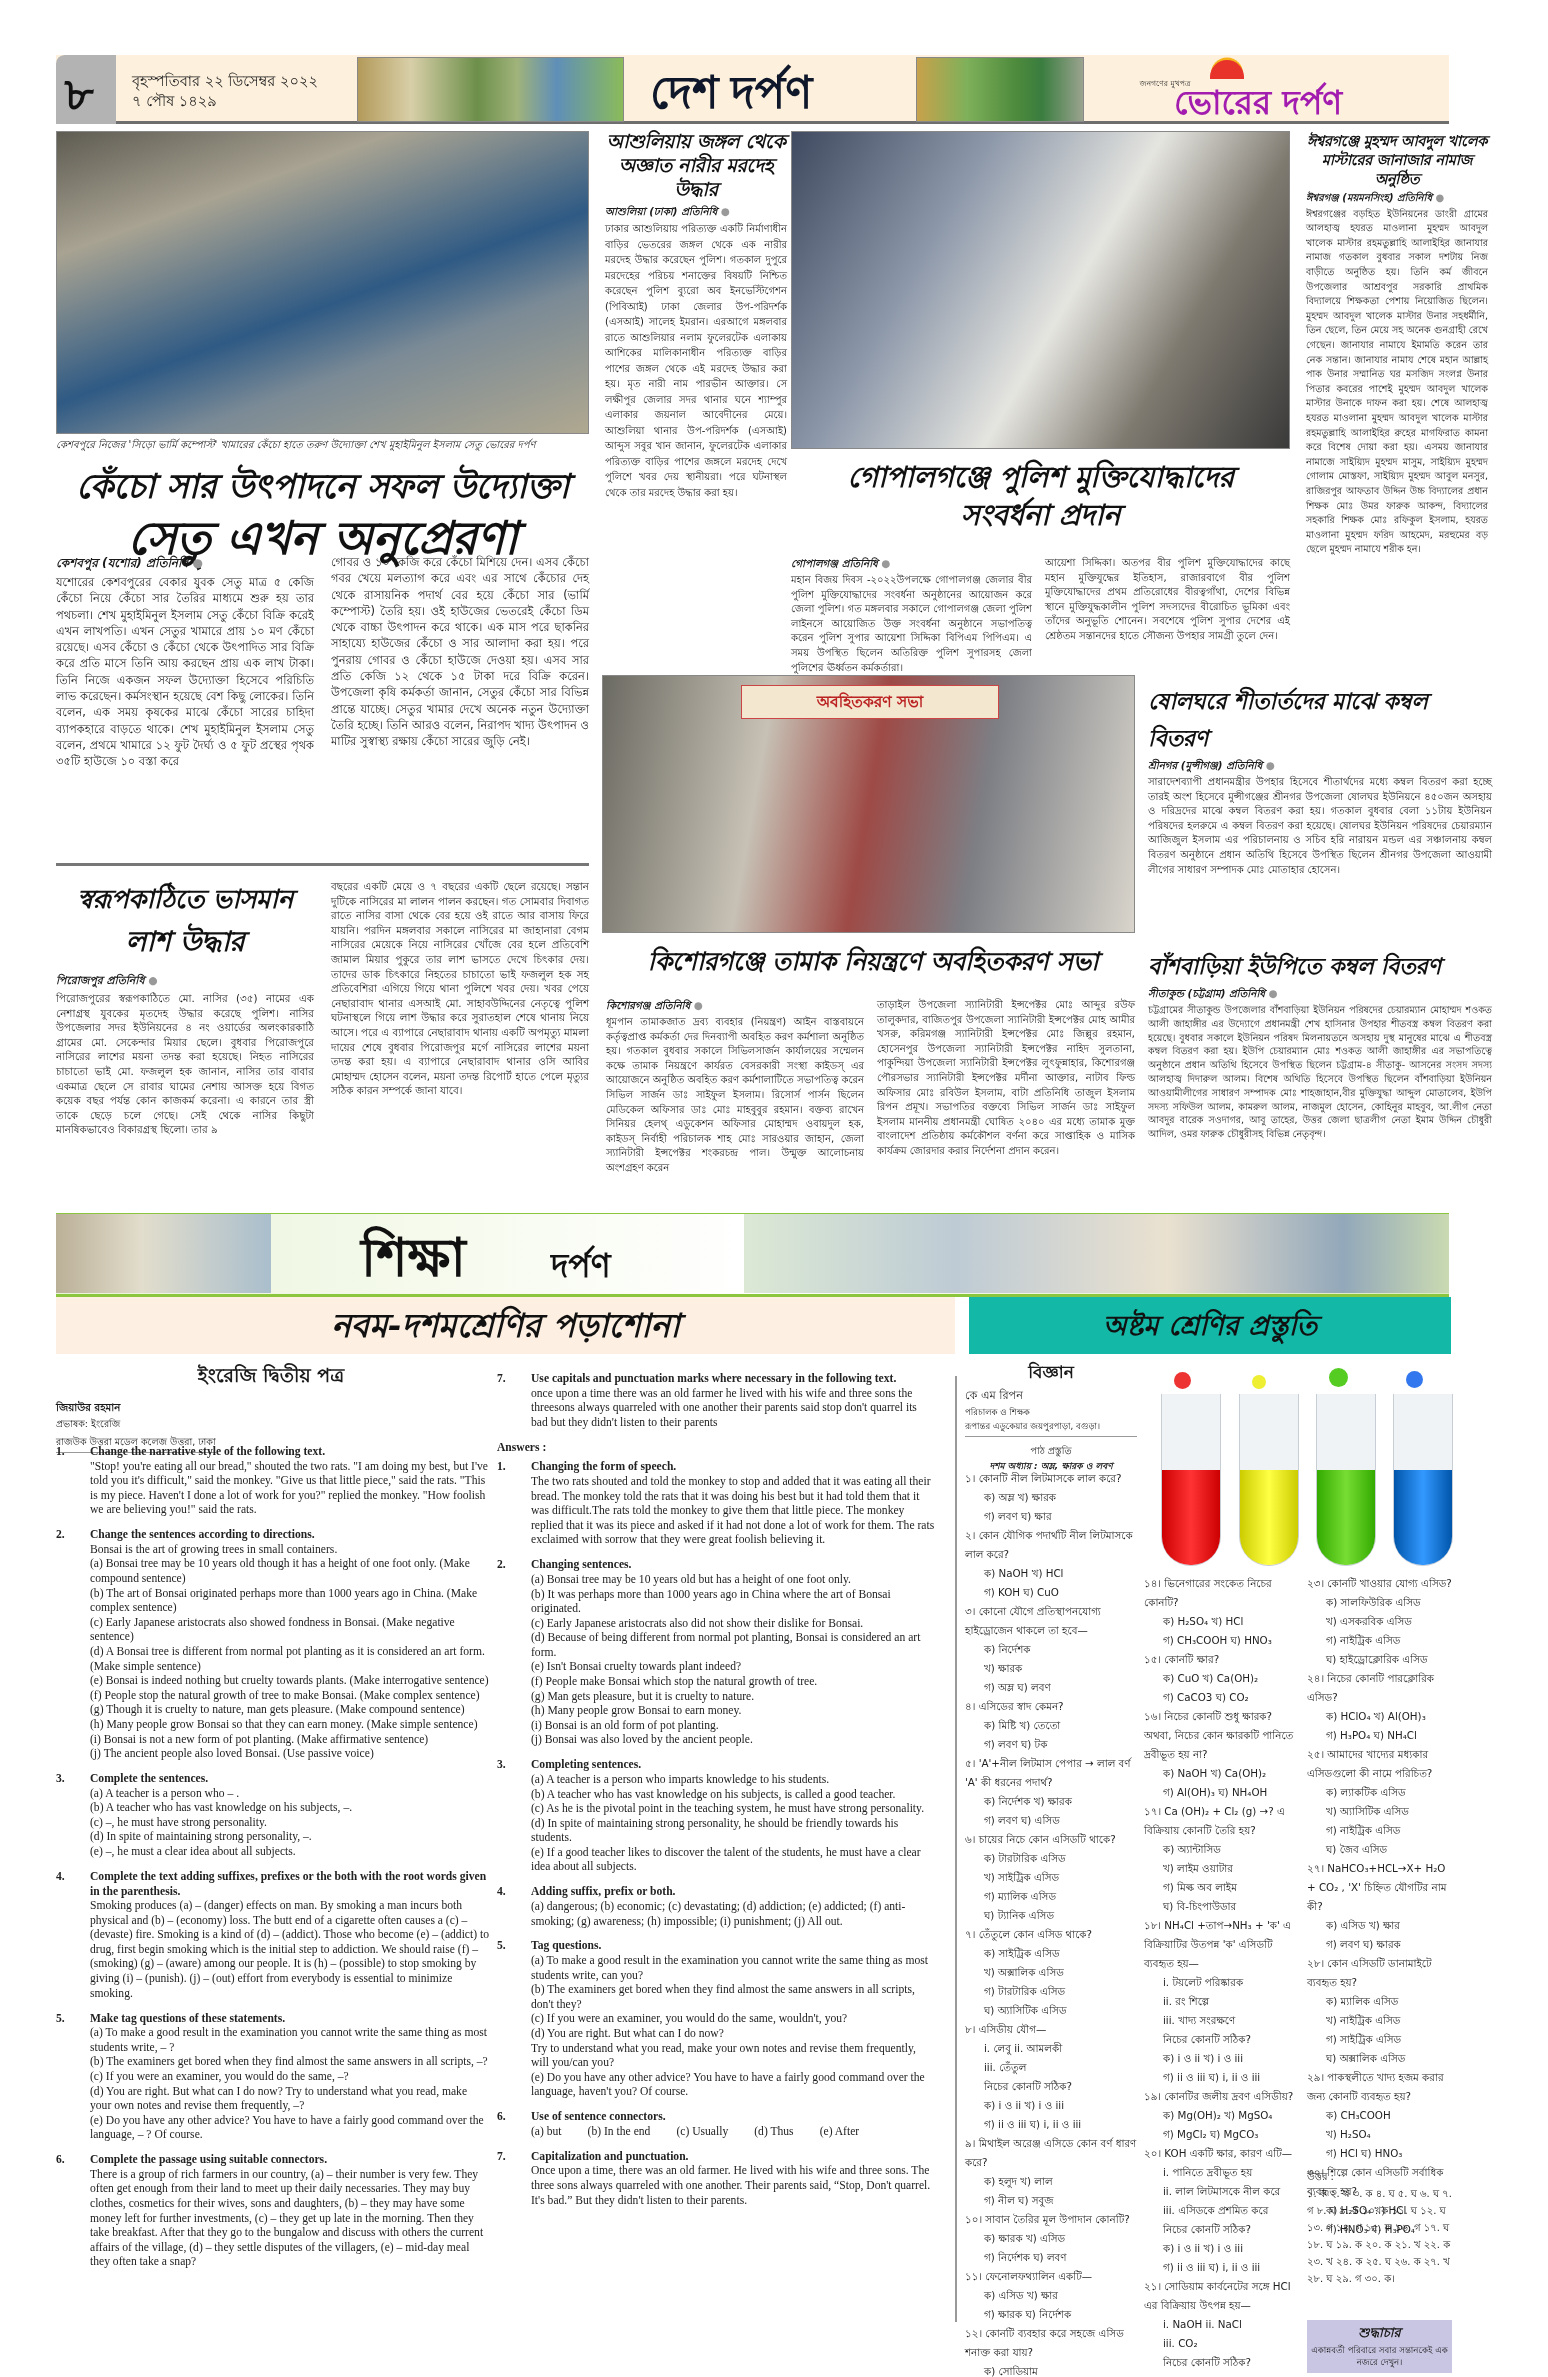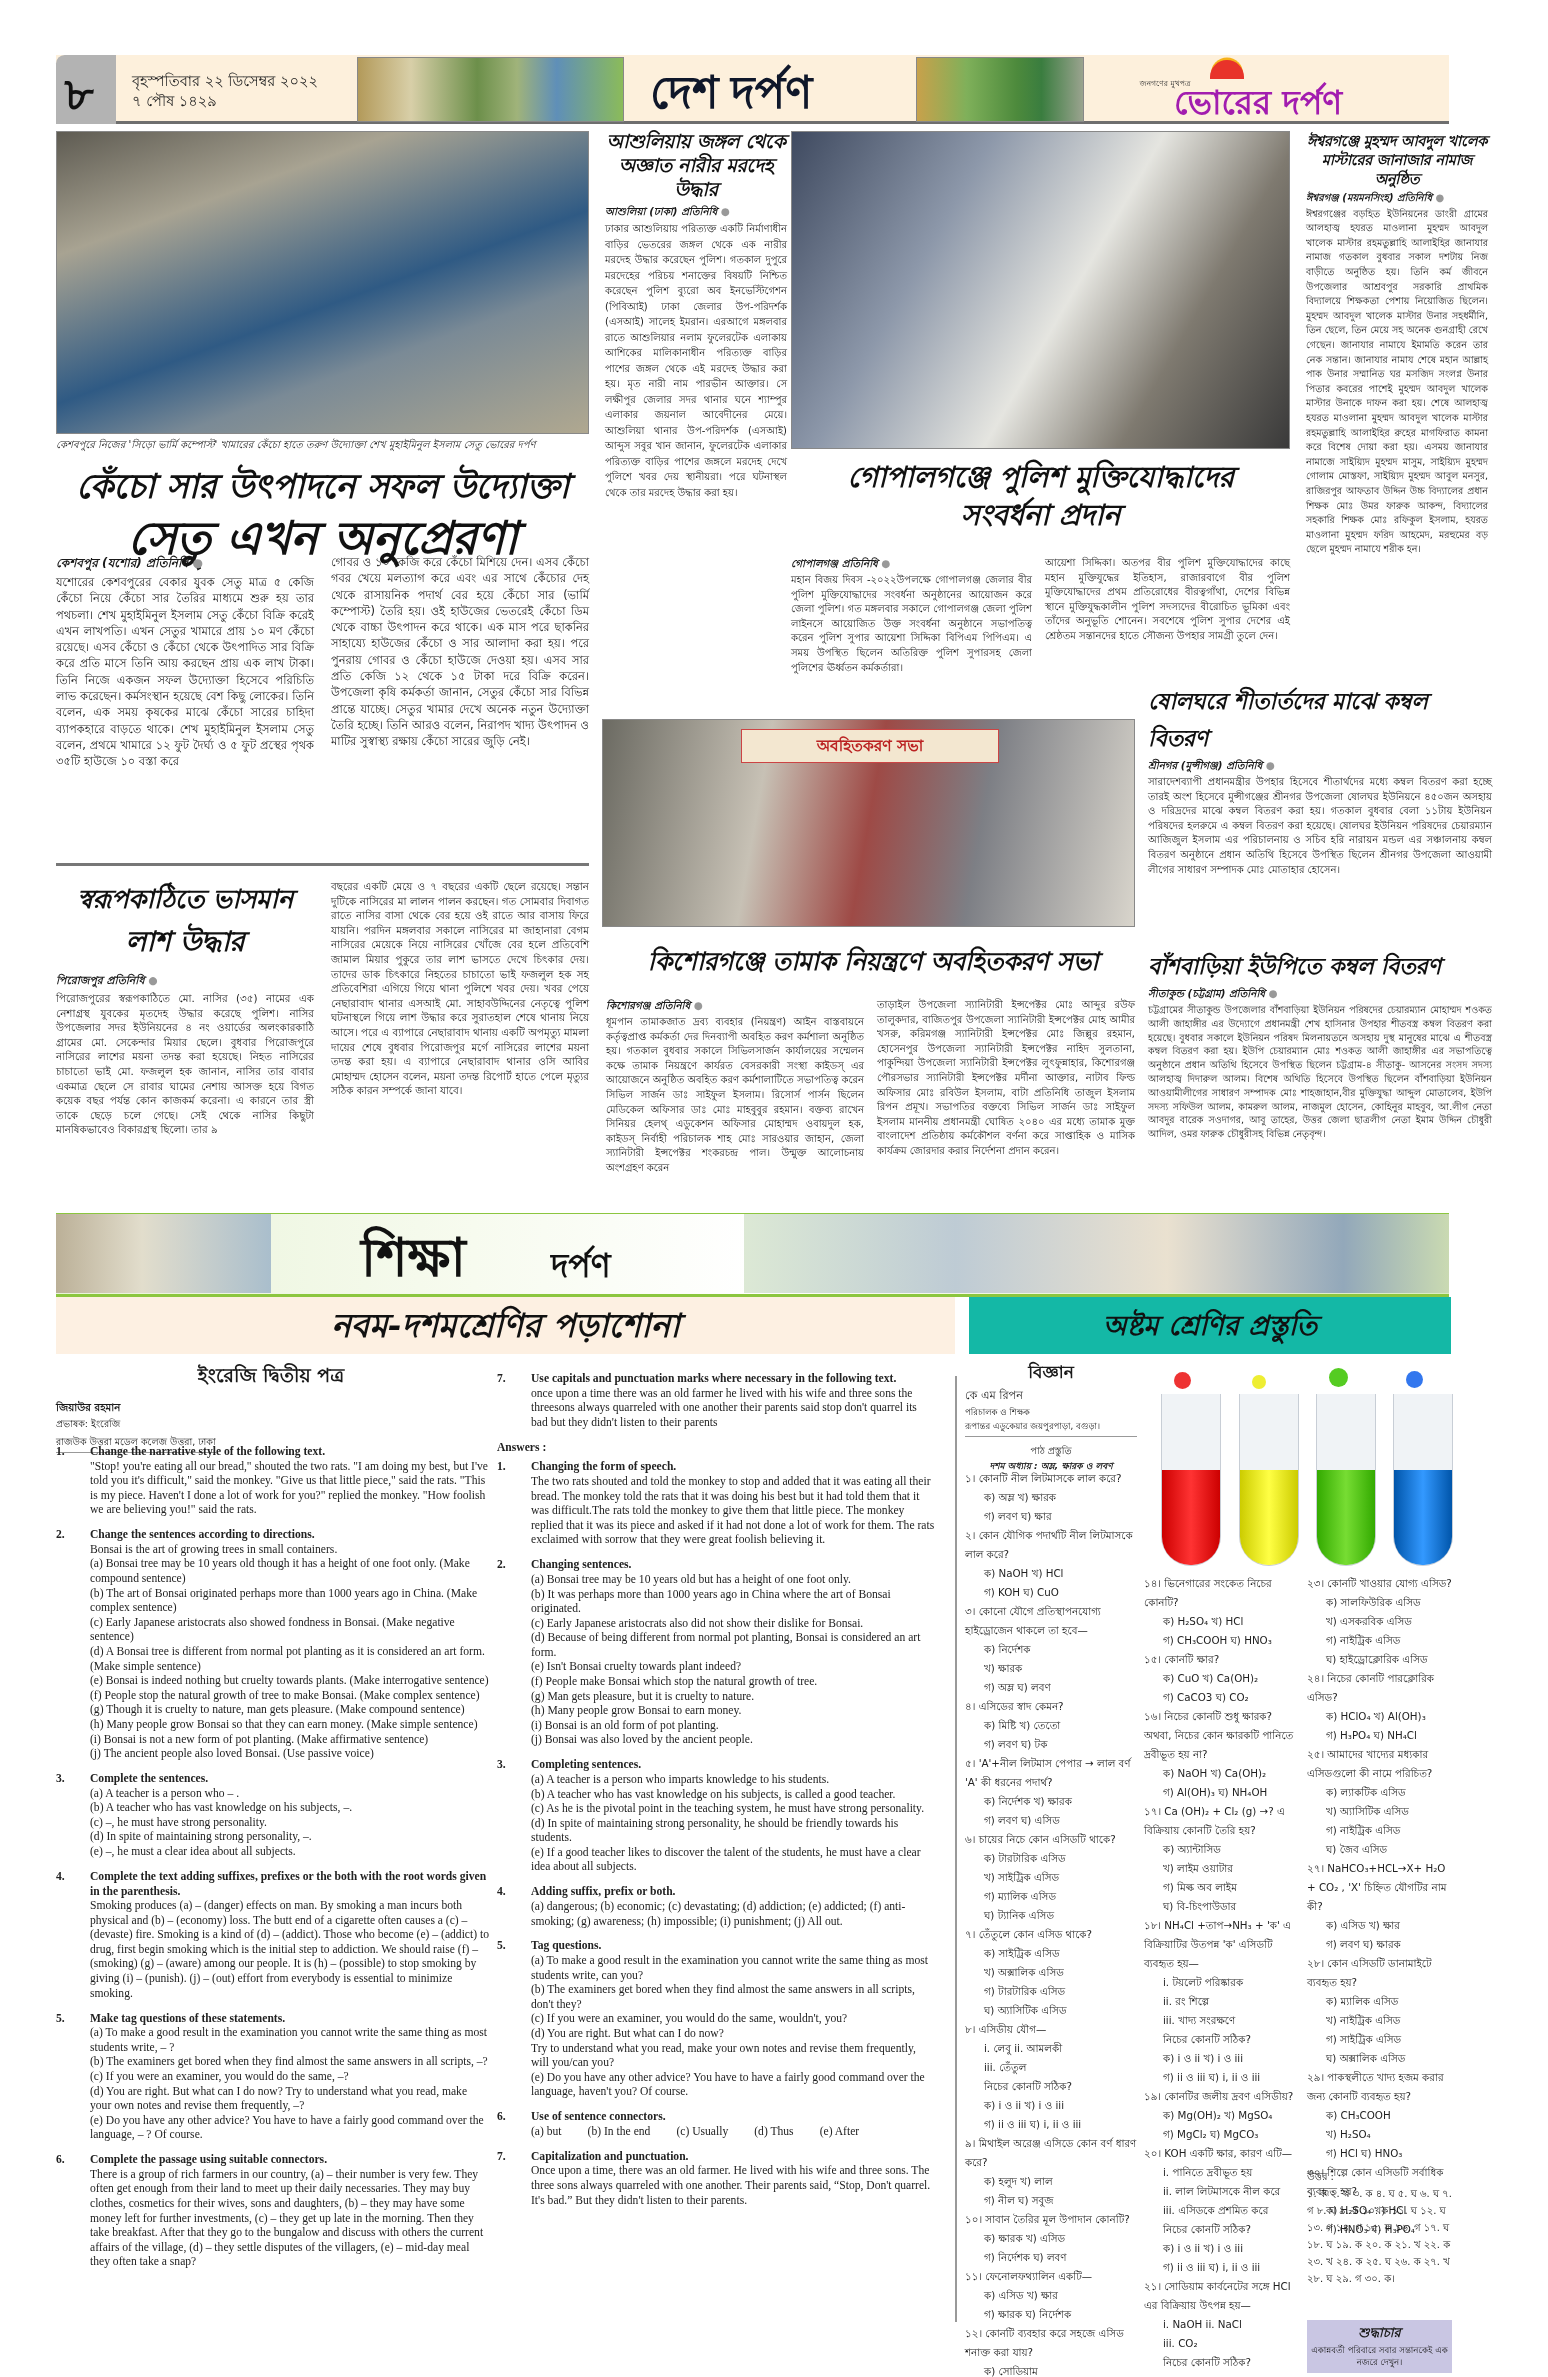--- a/index.html
+++ b/index.html
@@ -74,21 +74,21 @@
   <div class="dateline" style="font-size:10px;margin-top:1.7px;"><span>ঈশ্বরগঞ্জ (ময়মনসিংহ) প্রতিনিধি</span> <span class="dot">●</span></div>
   <div class="txt" style="font-size:9.5px;line-height:14.6px;">ঈশ্বরগঞ্জের বড়হিত ইউনিয়নের ডাংরী গ্রামের আলহাজ্ব হযরত মাওলানা মুহম্মদ আবদুল খালেক মাস্টার রহমতুল্লাহি আলাইহির জানাযার নামাজ গতকাল বুধবার সকাল দশটায় নিজ বাড়ীতে অনুষ্ঠিত হয়। তিনি কর্ম জীবনে উপজেলার আশ্রবপুর সরকারি প্রাথমিক বিদ্যালয়ে শিক্ষকতা পেশায় নিয়োজিত ছিলেন। মুহম্মদ আবদুল খালেক মাস্টার উনার সহধর্মীনি, তিন ছেলে, তিন মেয়ে সহ অনেক গুনগ্রাহী রেখে গেছেন। জানাযার নামাযে ইমামতি করেন তার নেক সন্তান। জানাযার নামায শেষে মহান আল্লাহ পাক উনার সম্মানিত ঘর মসজিদ সংলগ্ন উনার পিতার কবরের পাশেই মুহম্মদ আবদুল খালেক মাস্টার উনাকে দাফন করা হয়। শেষে আলহাজ্ব হযরত মাওলানা মুহম্মদ আবদুল খালেক মাস্টার রহমতুল্লাহি আলাইহির রুহের মাগফিরাত কামনা করে বিশেষ দোয়া করা হয়। এসময় জানাযার নামাজে সাইয়্যিদ মুহম্মদ মাসুম, সাইয়্যিদ মুহম্মদ গোলাম মোস্তফা, সাইয়্যিদ মুহম্মদ আবুল মনসুর, রাজিরপুর আফতাব উদ্দিন উচ্চ বিদ্যালের প্রধান শিক্ষক মোঃ উমর ফারুক আকন্দ, বিদ্যালের সহকারি শিক্ষক মোঃ রফিকুল ইসলাম, হযরত মাওলানা মুহম্মদ ফরিদ আহমেদ, মরহুমের বড় ছেলে মুহম্মদ নামাযে শরীক হন।</div>
 </div>
 
 <div class="abs" style="left:1148px;top:684px;width:344px;">
   <div class="hl" style="font-size:22.4px;text-align:left;">ষোলঘরে শীতার্তদের মাঝে কম্বল বিতরণ</div>
   <div class="dateline" style="font-size:10.3px;"><span>শ্রীনগর (মুন্সীগঞ্জ) প্রতিনিধি</span> <span class="dot">●</span></div>
   <div class="txt" style="font-size:10px;line-height:14.6px;">সারাদেশব্যাপী প্রধানমন্ত্রীর উপহার হিসেবে শীতার্থদের মধ্যে কম্বল বিতরণ করা হচ্ছে তারই অংশ হিসেবে মুন্সীগঞ্জের শ্রীনগর উপজেলা ষোলঘর ইউনিয়নে ৪৫০জন অসহায় ও দরিদ্রদের মাঝে কম্বল বিতরণ করা হয়। গতকাল বুধবার বেলা ১১টায় ইউনিয়ন পরিষদের হলরুমে এ কম্বল বিতরণ করা হয়েছে। ষোলঘর ইউনিয়ন পরিষদের চেয়ারম্যান আজিজুল ইসলাম এর পরিচালনায় ও সচিব হরি নারায়ন মন্ডল এর সঞ্চালনায় কম্বল বিতরণ অনুষ্ঠানে প্রধান অতিথি হিসেবে উপস্থিত ছিলেন শ্রীনগর উপজেলা আওয়ামী লীগের সাধারণ সম্পাদক মোঃ মোতাহার হোসেন।</div>
 </div>
 
-<div class="abs photo" style="left:602px;top:675px;width:533px;height:208px;background:linear-gradient(100deg,#6b6a62,#c7c1b5 30%,#9e4a46 50%,#7d7f85 70%,#d9d5cc);margin-top:44px;">
+<div class="abs photo" style="left:602px;top:675px;width:533px;height:258px;background:linear-gradient(100deg,#6b6a62,#c7c1b5 30%,#9e4a46 50%,#7d7f85 70%,#d9d5cc);">
   <div class="abs" style="left:138px;top:8.6px;width:258px;height:34px;background:#f3e7d0;border:0.9px solid #c44;text-align:center;">
     <span style="font-size:15.5px;font-weight:bold;color:#b22;line-height:33px;">অবহিতকরণ সভা</span>
   </div>
 </div>
 <div class="abs hl" style="left:602px;top:942px;width:542px;font-size:25px;">কিশোরগঞ্জে তামাক নিয়ন্ত্রণে অবহিতকরণ সভা</div>
 <div class="abs" style="left:606px;top:998px;width:258px;">
   <div class="dateline" style="font-size:10.3px;"><span>কিশোরগঞ্জ প্রতিনিধি</span> <span class="dot">●</span></div>
   <div class="txt" style="font-size:10px;line-height:14.6px;">ধূমপান তামাকজাত দ্রব্য ব্যবহার (নিয়ন্ত্রণ) আইন বাস্তবায়নে কর্তৃত্বপ্রাপ্ত কর্মকর্তা দের দিনব্যাপী অবহিত করণ কর্মশালা অনুষ্ঠিত হয়। গতকাল বুধবার সকালে সিভিলসার্জন কার্যালয়ের সম্মেলন কক্ষে তামাক নিয়ন্ত্রণে কার্যরত বেসরকারী সংস্থা কাইডস্ এর আয়োজনে অনুষ্ঠিত অবহিত করণ কর্মশালাটিতে সভাপতিত্ব করেন সিভিল সার্জন ডাঃ সাইফুল ইসলাম। রিসোর্স পার্সন ছিলেন মেডিকেল অফিসার ডাঃ মোঃ মাহবুবুর রহমান। বক্তব্য রাখেন সিনিয়র হেলথ্ এডুকেশন অফিসার মোহাম্মদ ওবায়দুল হক, কাইডস্ নির্বাহী পরিচালক শাহ মোঃ সারওয়ার জাহান, জেলা স্যানিটারী ইন্সপেক্টর শংকরচন্দ্র পাল। উন্মুক্ত আলোচনায় অংশগ্রহণ করেন</div>
 </div>
 <div class="abs txt" style="left:877px;top:998px;width:258px;font-size:10px;line-height:14.6px;">তাড়াইল উপজেলা স্যানিটারী ইন্সপেক্টর মোঃ আব্দুর রউফ তালুকদার, বাজিতপুর উপজেলা স্যানিটারী ইন্সপেক্টর মোহ আমীর খসরু, করিমগঞ্জ স্যানিটারী ইন্সপেক্টর মোঃ জিল্লুর রহমান, হোসেনপুর উপজেলা স্যানিটারী ইন্সপেক্টর নাহিদ সুলতানা, পাকুন্দিয়া উপজেলা স্যানিটারী ইন্সপেক্টর লুৎফুন্নাহার, কিশোরগঞ্জ পৌরসভার স্যানিটারী ইন্সপেক্টর মর্দীনা আক্তার, নাটাব ফিল্ড অফিসার মোঃ রবিউল ইসলাম, বাটা প্রতিনিধি তাজুল ইসলাম রিপন প্রমূখ। সভাপতির বক্তব্যে সিভিল সার্জন ডাঃ সাইফুল ইসলাম মাননীয় প্রধানমন্ত্রী ঘোষিত ২০৪০ এর মধ্যে তামাক মুক্ত বাংলাদেশ প্রতিষ্ঠায় কর্মকৌশল বর্ণনা করে সাপ্তাহিক ও মাসিক কার্যক্রম জোরদার করার নির্দেশনা প্রদান করেন।</div>

